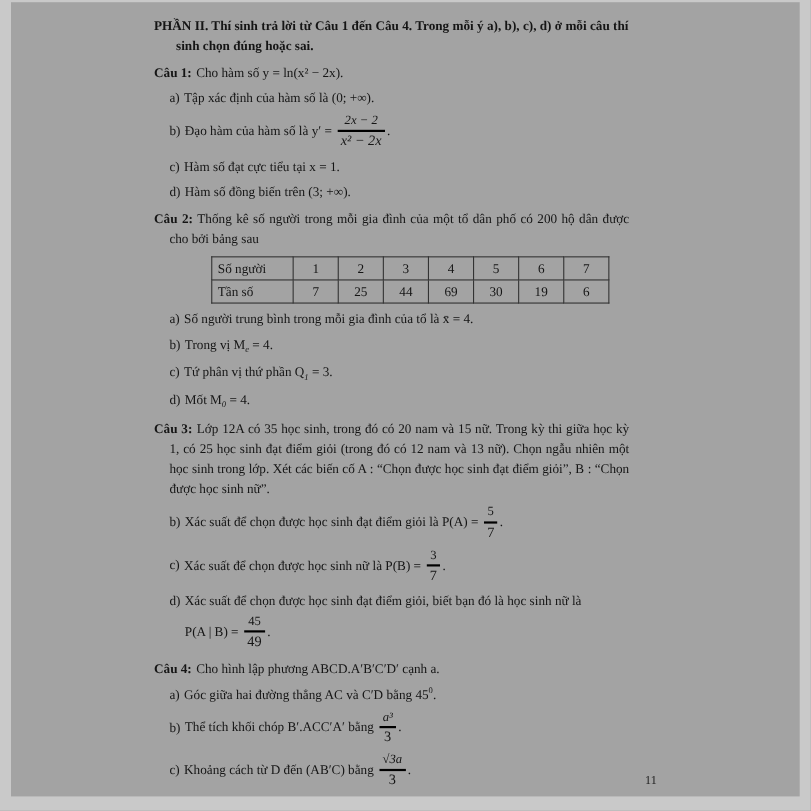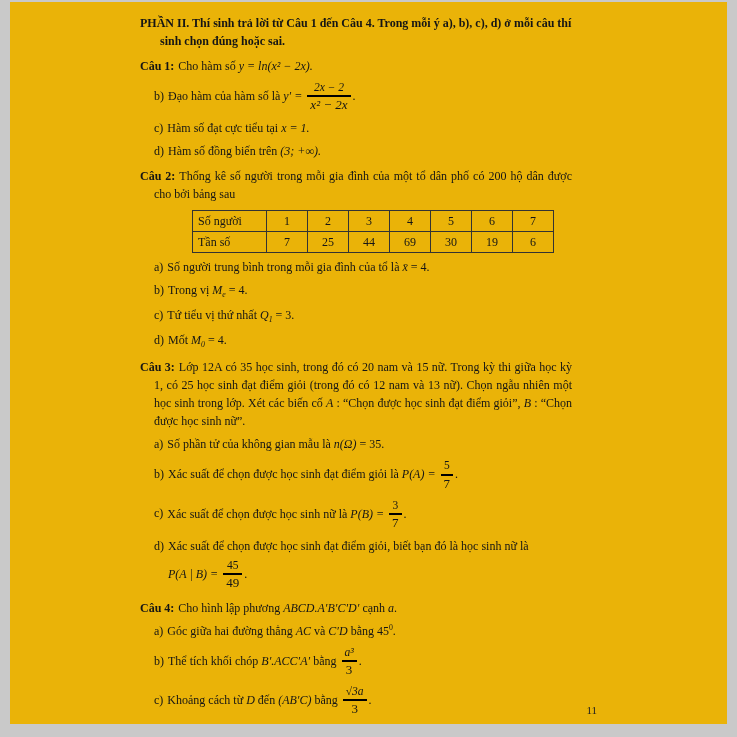--- a/index.html
+++ b/index.html
@@ -1,27 +1,27 @@
 <!DOCTYPE html>
 <html><head>
 <meta charset="utf-8">
 <style>
   * { margin:0; padding:0; box-sizing:border-box; }
   html,body { width:737px; height:737px; overflow:hidden; }
   body { background:#c9c9c9; font-family:"Liberation Serif", serif; color:#151515; }
-  .page { position:absolute; left:10px; right:10px; top:2px; bottom:13px; background:#eab308; overflow:hidden; }
+  .page { position:absolute; left:10px; right:10px; top:2px; bottom:13px; background:#a3a3a3; overflow:hidden; }
   .content { position:absolute; left:130px; top:12px; width:432px; font-size:12px; line-height:1.5; }
   .part-header { font-weight:bold; padding-left:20px; text-indent:-20px; margin-bottom:4px; }
   .question { margin-top:7px; }
   .q-intro { padding-left:14px; text-indent:-14px; text-align:justify; }
   .q-label { font-weight:bold; margin-right:4px; }
   .i-label { margin-right:4px; }
   .item { margin-left:14px; margin-top:5px; }
   .formula { margin-left:28px; margin-top:3px; }
-  .m { font-style:italic; }
+  .m { }
   .frac { display:inline-block; vertical-align:middle; text-align:center; margin:1px 2px; }
   .frac .num { display:block; padding:0 3px 1px; border-bottom:2px solid #000000; line-height:1.15; font-size:11.5px; }
   .frac .den { display:block; padding:1px 3px 0; line-height:1.15; font-size:13px; }
   .it { font-style:italic; }
   sub { font-size:0.65em; font-style:italic; }
   sup { font-size:0.65em; }
   .stat-table { border-collapse:collapse; margin:7px 0 4px 52px; }
   .stat-table td { border:1px solid #333; padding:1px 5px; text-align:center; min-width:41px; font-size:12px; }
   .stat-table td.rowhead { text-align:left; min-width:74px; padding-left:5px; }
   .page-number { position:absolute; bottom:8px; right:130px; font-size:11px; color:#222; }
@@ -29,20 +29,21 @@
 </head>
 <body>
 
 <div class="page">
   <div class="content">
 
     <p class="part-header">PHẦN II. Thí sinh trả lời từ Câu 1 đến Câu 4. Trong mỗi ý a), b), c), d) ở mỗi câu thí sinh chọn đúng hoặc sai.</p>
 
     <div class="question">
       <p class="q-intro"><span class="q-label">Câu 1:</span><span>Cho hàm số </span><span class="m">y = ln(x² − 2x).</span></p>
+      <p class="item"><span class="i-label">a)</span><span>Tập xác định của hàm số là </span><span class="m">(0; +∞).</span></p>
       <p class="item"><span class="i-label">b)</span><span>Đạo hàm của hàm số là </span><span class="m">y′ = </span><span class="frac"><span class="num it">2x − 2</span><span class="den it">x² − 2x</span></span><span>.</span></p>
       <p class="item"><span class="i-label">c)</span><span>Hàm số đạt cực tiểu tại </span><span class="m">x = 1.</span></p>
       <p class="item"><span class="i-label">d)</span><span>Hàm số đồng biến trên </span><span class="m">(3; +∞).</span></p>
     </div>
 
     <div class="question">
       <p class="q-intro"><span class="q-label">Câu 2:</span><span>Thống kê số người trong mỗi gia đình của một tổ dân phố có 200 hộ dân được cho bởi bảng sau</span></p>
       <table class="stat-table">
         <tbody>
             <tr>
@@ -62,27 +63,26 @@
           <td>44</td>
           <td>69</td>
           <td>30</td>
           <td>19</td>
           <td>6</td>
         </tr>
       </tbody>
         </table>
       <p class="item"><span class="i-label">a)</span><span>Số người trung bình trong mỗi gia đình của tổ là </span><span class="m">x̄</span><span> = 4.</span></p>
       <p class="item"><span class="i-label">b)</span><span>Trong vị </span><span class="m">M</span><sub>e</sub><span> = 4.</span></p>
-      <p class="item"><span class="i-label">c)</span><span>Tứ tiểu vị thứ nhất </span><span class="m">Q</span><sub>1</sub><span> = 3.</span></p>
+      <p class="item"><span class="i-label">c)</span><span>Tứ phân vị thứ phần </span><span class="m">Q</span><sub>1</sub><span> = 3.</span></p>
       <p class="item"><span class="i-label">d)</span><span>Mốt </span><span class="m">M</span><sub>0</sub><span> = 4.</span></p>
     </div>
 
     <div class="question">
       <p class="q-intro"><span class="q-label">Câu 3:</span><span>Lớp 12A có 35 học sinh, trong đó có 20 nam và 15 nữ. Trong kỳ thi giữa học kỳ 1, có 25 học sinh đạt điểm giỏi (trong đó có 12 nam và 13 nữ). Chọn ngẫu nhiên một học sinh trong lớp. Xét các biến cố </span><span class="m">A</span><span> : “Chọn được học sinh đạt điểm giỏi”, </span><span class="m">B</span><span> : “Chọn được học sinh nữ”.</span></p>
-      <p class="item"><span class="i-label">a)</span><span>Số phần tử của không gian mẫu là </span><span class="m">n(Ω)</span><span> = 35.</span></p>
       <p class="item"><span class="i-label">b)</span><span>Xác suất để chọn được học sinh đạt điểm giỏi là </span><span class="m">P(A) = </span><span class="frac"><span class="num">5</span><span class="den">7</span></span><span>.</span></p>
       <p class="item"><span class="i-label">c)</span><span>Xác suất để chọn được học sinh nữ là </span><span class="m">P(B) = </span><span class="frac"><span class="num">3</span><span class="den">7</span></span><span>.</span></p>
       <p class="item"><span class="i-label">d)</span><span>Xác suất để chọn được học sinh đạt điểm giỏi, biết bạn đó là học sinh nữ là</span></p>
       <p class="formula"><span class="m">P(A | B) = </span><span class="frac"><span class="num">45</span><span class="den">49</span></span><span>.</span></p>
     </div>
 
     <div class="question">
       <p class="q-intro"><span class="q-label">Câu 4:</span><span>Cho hình lập phương </span><span class="m">ABCD.A′B′C′D′</span><span> cạnh </span><span class="m">a</span><span>.</span></p>
       <p class="item"><span class="i-label">a)</span><span>Góc giữa hai đường thẳng </span><span class="m">AC</span><span> và </span><span class="m">C′D</span><span> bằng 45</span><sup>0</sup><span>.</span></p>
       <p class="item"><span class="i-label">b)</span><span>Thể tích khối chóp </span><span class="m">B′.ACC′A′</span><span> bằng </span><span class="frac"><span class="num it">a³</span><span class="den">3</span></span><span>.</span></p>

